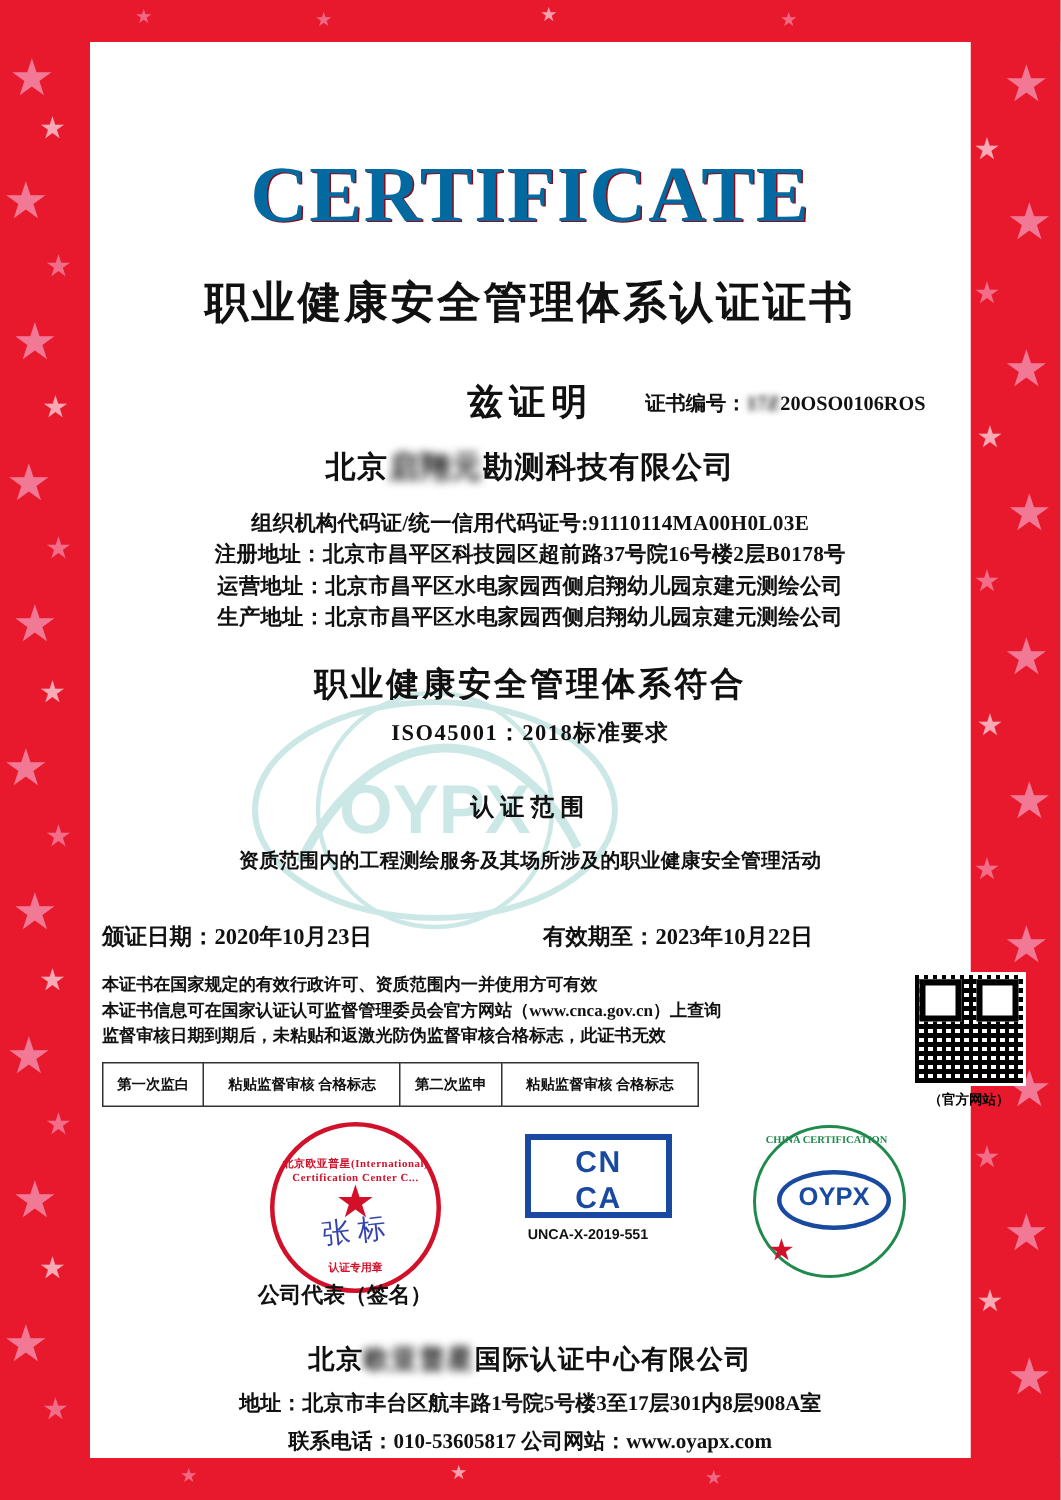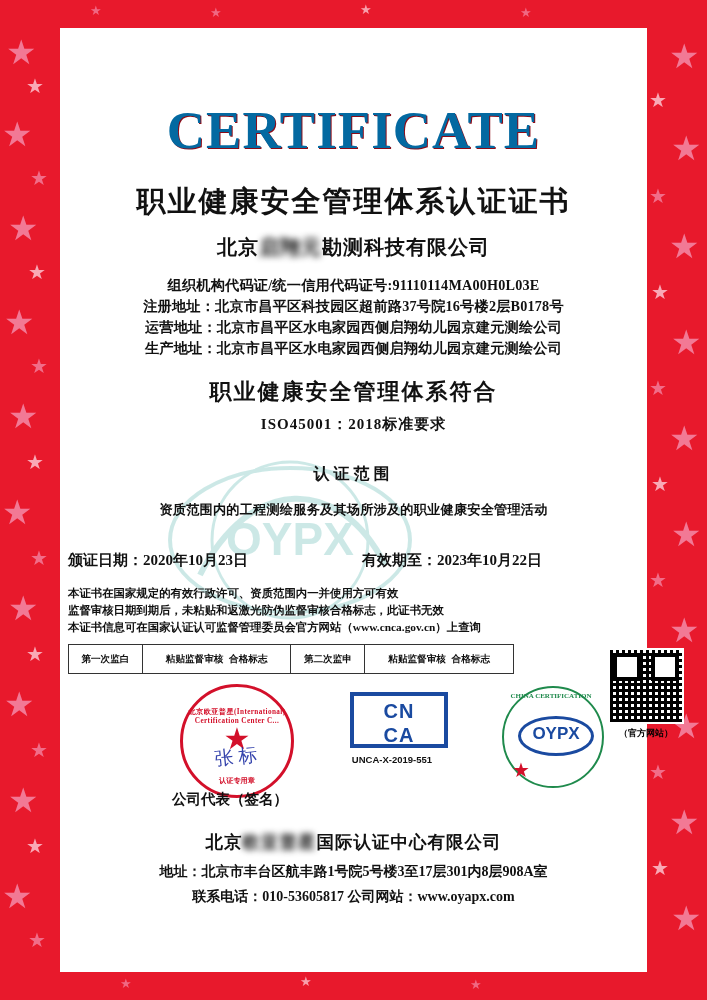--- a/index.html
+++ b/index.html
@@ -166,25 +166,24 @@
     font-size: 11.4px;
     line-height: 17px;
     font-weight: bold;
     letter-spacing: 0px;
   }
 
   
   .surv {
     margin-top: 8px;
     margin-left: 6px;
-    width: 446px;
+    width: 398px;
     border-collapse: collapse;
     font-size: 9.6px;
     font-weight: bold;
-    font-family: Liberation Mono, monospace;
   }
   .surv td {
     border: 1px solid #333;
     height: 26px;
     text-align: center;
     line-height: 11px;
     padding: 1px 2px;
   }
 
   
@@ -436,20 +435,26 @@
     <ellipse cx="150" cy="85" rx="78" ry="78" fill="none" stroke="#3aa8a0" stroke-width="3"></ellipse>
     <path d="M60 120 C110 20 200 20 245 110" fill="none" stroke="#3aa8a0" stroke-width="6"></path>
     <text x="150" y="100" font-size="46" text-anchor="middle" fill="#3aa8a0" font-family="'Liberation Sans',sans-serif" font-weight="bold">OYPX</text>
   </svg>
 
   <div class="content">
 
     <div class="cert-title">CERTIFICATE</div>
     <div class="cn-title">职业健康安全管理体系认证证书</div>
 
+    <div class="zizhengming-row">
+      <div class="zizhengming">兹证明</div>
+      <div class="certno">
+        <span>证书编号：</span><span class="blur">17Z</span><span>20OSO0106ROS</span>
+      </div>
+    </div>
 
     <div class="company">
       <span>北京</span><span class="blur">启翔元</span><span>勘测科技有限公司</span>
     </div>
 
     <div class="info-block">
       <div>组织机构代码证/统一信用代码证号:91110114MA00H0L03E</div>
       <div>注册地址：北京市昌平区科技园区超前路37号院16号楼2层B0178号</div>
       <div>运营地址：北京市昌平区水电家园西侧启翔幼儿园京建元测绘公司</div>
       <div>生产地址：北京市昌平区水电家园西侧启翔幼儿园京建元测绘公司</div>
@@ -464,22 +469,22 @@
       <div class="issue">
         <span>颁证日期：</span><span>2020年10月23日</span>
       </div>
       <div class="valid">
         <span>有效期至：</span><span>2023年10月22日</span>
       </div>
     </div>
 
     <div class="notes">
       <div>本证书在国家规定的有效行政许可、资质范围内一并使用方可有效</div>
+      <div>本证书信息可在国家认证认可监督管理委员会官方网站（www.cnca.gov.cn）上查询</div>
       <div>监督审核日期到期后，未粘贴和返激光防伪监督审核合格标志，此证书无效</div>
-      <div>本证书信息可在国家认证认可监督管理委员会官方网站（www.cnca.gov.cn）上查询</div>
     </div>
 
     <table class="surv">
       <tbody>
           <tr>
         <td>第一次监白</td>
         <td>粘贴监督审核
 合格标志</td>
         <td>第二次监申</td>
         <td>粘贴监督审核

